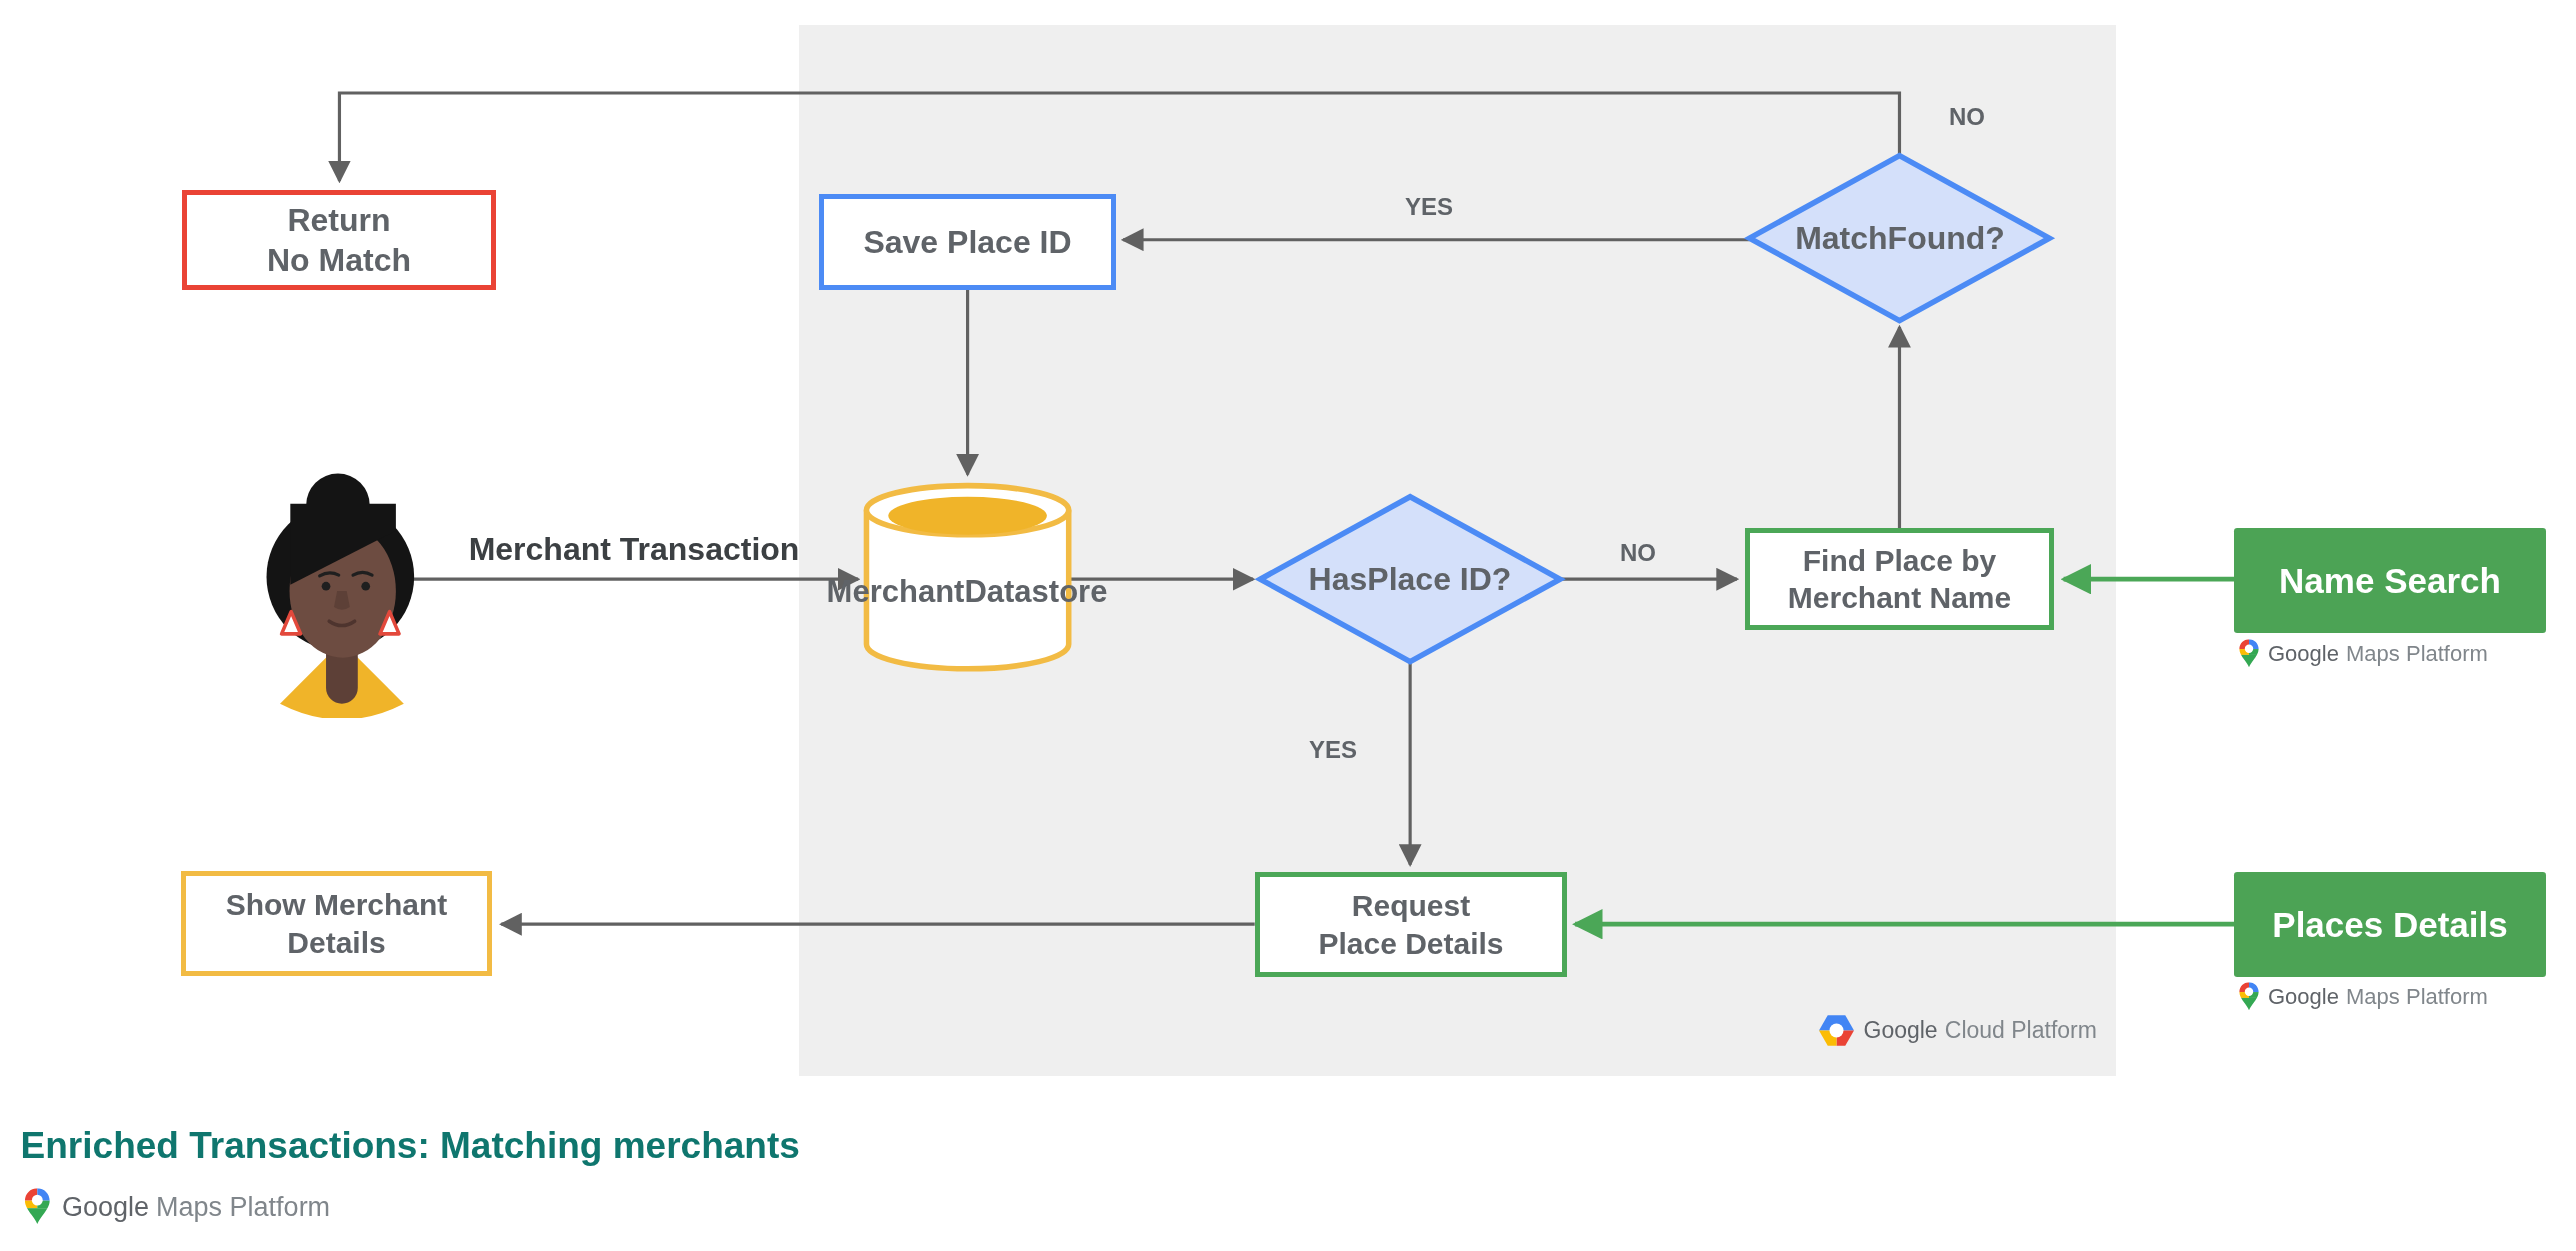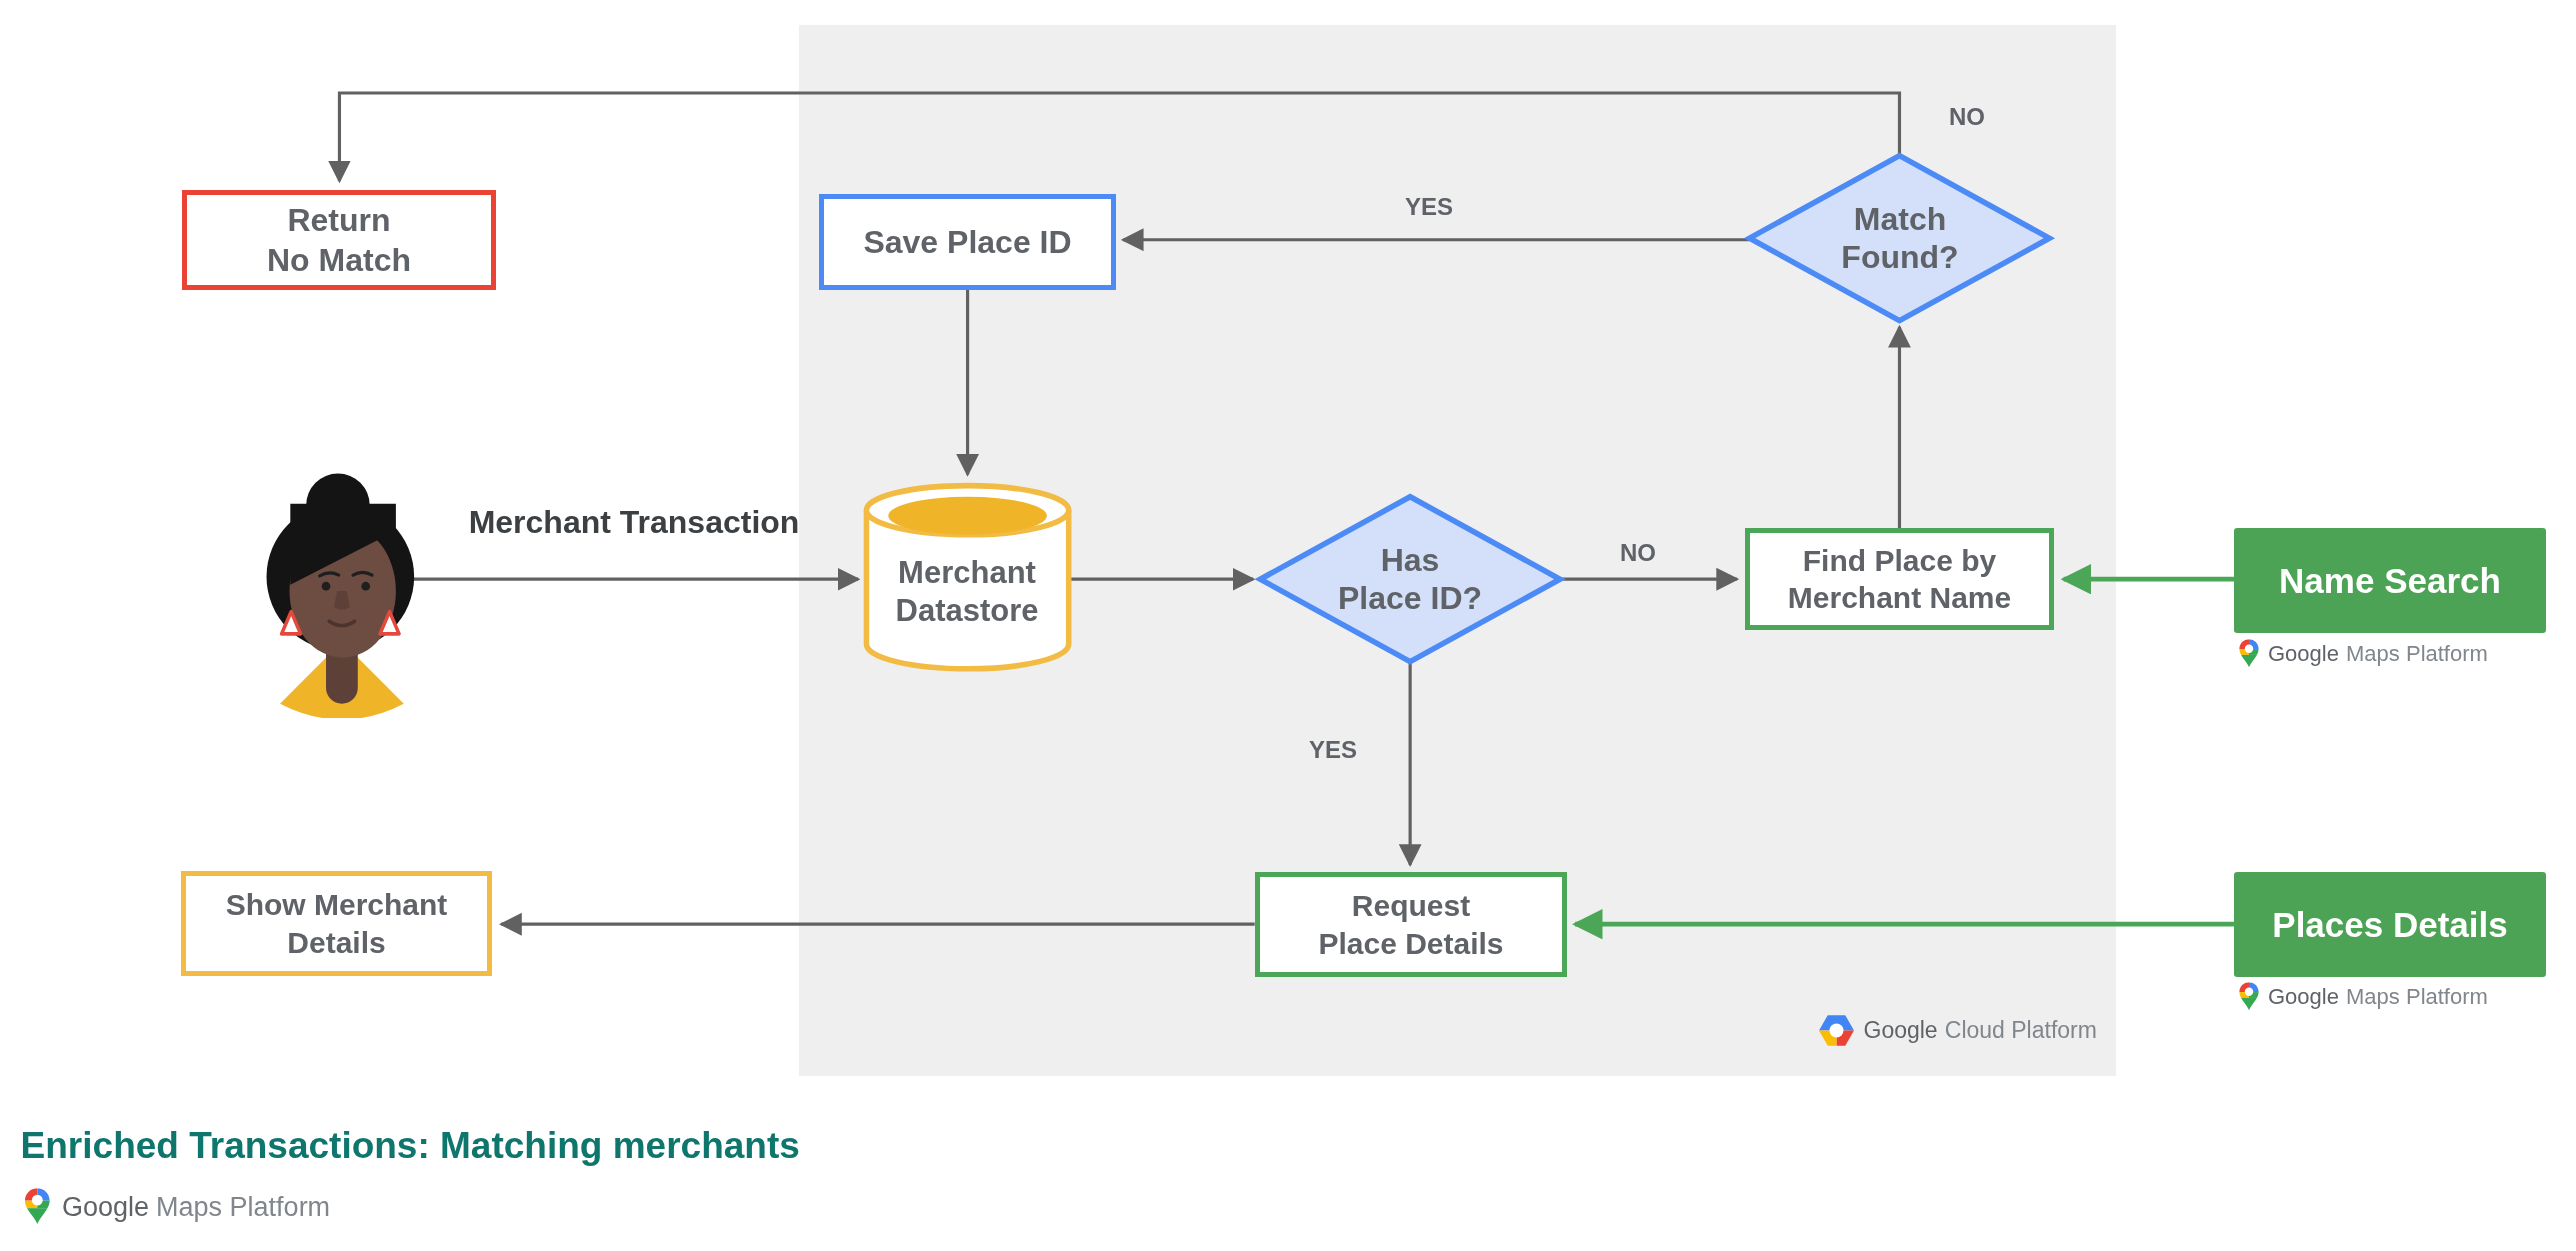--- a/index.html
+++ b/index.html
@@ -9,21 +9,21 @@
   }
   .abs{position:absolute;box-sizing:border-box;}
   .panel{background:#EFEFEF;}
   .node{
     display:flex;flex-direction:column;align-items:center;justify-content:center;
     text-align:center;font-weight:700;font-size:32px;line-height:1.25;color:#5F6368;
     background:#ffffff;
   }
   .node span{display:block;}
   .diamond-label,.cyl-label{
-    display:flex;flex-direction:column;align-items:center;justify-content:center;
+    display:flex;flex-direction:row;align-items:center;justify-content:center;
     text-align:center;font-weight:700;font-size:32px;line-height:1.2;color:#5F6368;
     background:transparent;
   }
   .api-node{
     display:flex;align-items:center;justify-content:center;text-align:center;
     background:#4CA355;color:#ffffff;font-weight:700;font-size:35px;border-radius:3.2px;
   }
   .edge-label{font-weight:700;font-size:24px;color:#5F6368;white-space:nowrap;}
   .flow-label{font-weight:700;font-size:32px;color:#3C4043;white-space:nowrap;transform:translateX(-50%);}
   .logo-row{display:flex;align-items:center;white-space:nowrap;}
@@ -136,21 +136,21 @@
   </div>
 
   <div class="abs api-node" style="left:2234px;top:528px;width:312px;height:105px;">
     <span>Name Search</span>
   </div>
 
   <div class="abs api-node" style="left:2234px;top:872px;width:312px;height:105px;">
     <span>Places Details</span>
   </div>
 
-  <div class="abs flow-label" style="left:634px;top:504px;">Merchant Transaction</div>
+  <div class="abs flow-label" style="left:634px;top:531px;">Merchant Transaction</div>
   <div class="abs edge-label" style="left:1949px;top:103px;">NO</div>
   <div class="abs edge-label" style="left:1405px;top:193px;">YES</div>
   <div class="abs edge-label" style="left:1620px;top:539px;">NO</div>
   <div class="abs edge-label" style="left:1309px;top:736px;">YES</div>
 
   <div class="abs logo-row gmp-small" style="left:2238px;top:638px;">
     <svg width="22" height="32" viewBox="0 0 24 34" style="margin-right:8px;">
       <defs>
           <clipPath id="pc1">
             <path d="M12 1C6.1 1 1.5 5.7 1.5 11.6c0 4.3 2.9 8.4 5.6 11.9 1.9 2.4 3.6 4.9 4.9 7.9 1.3-3 3-5.5 4.9-7.9 2.7-3.5 5.6-7.6 5.6-11.9C22.5 5.7 17.9 1 12 1z"></path>

